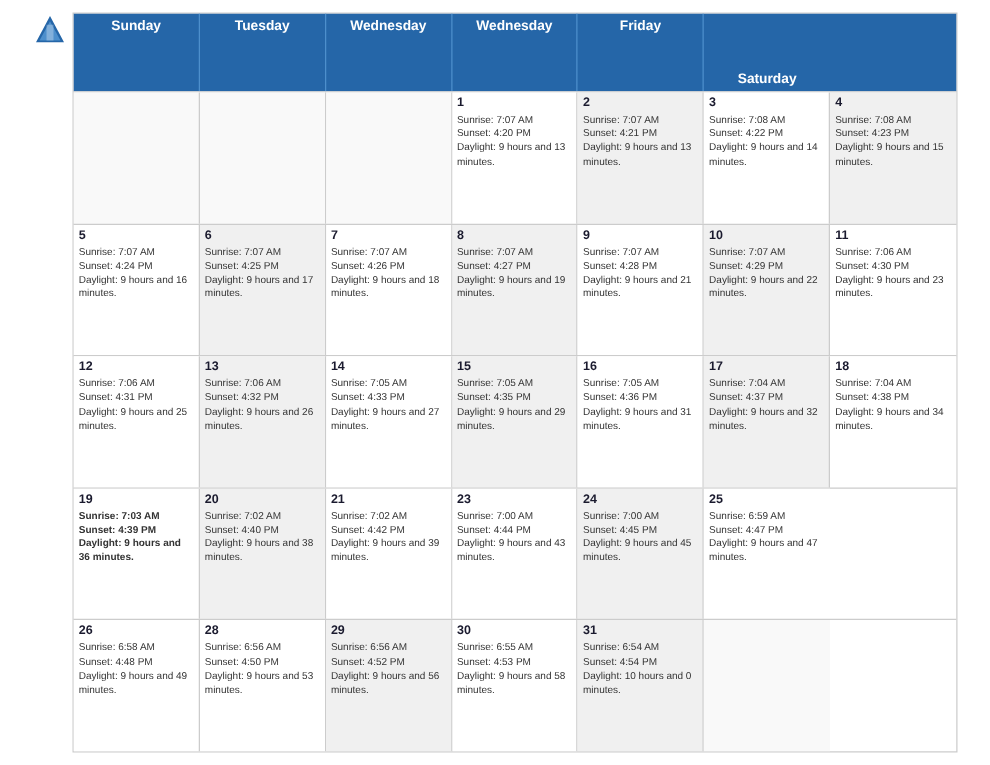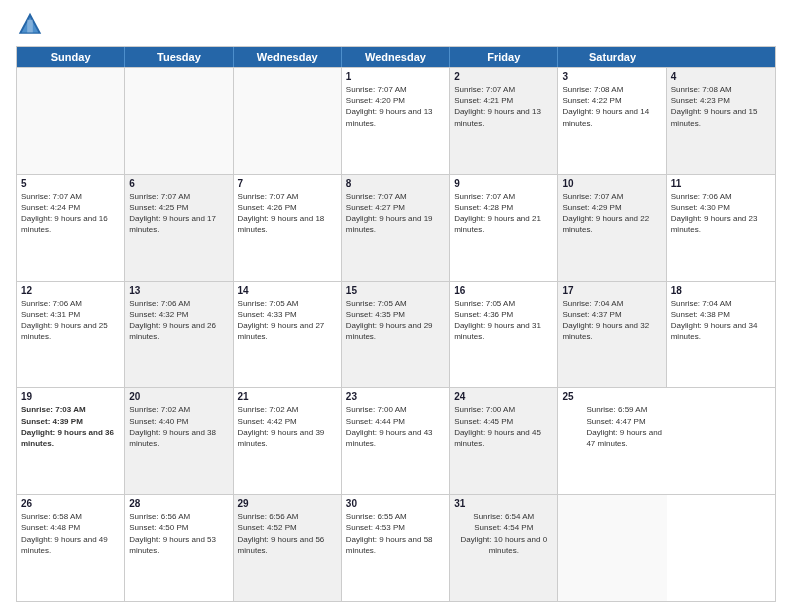--- a/index.html
+++ b/index.html
@@ -6,23 +6,23 @@
     body {
       font-family: Arial, sans-serif;
       background: #fff;
       width: 792px;
       height: 612px;
       overflow: hidden;
     }
     .page {
       width: 792px;
       height: 612px;
-      padding: 10px 16px;
-      display: flex;
-      flex-direction: column;
+      padding: 10px 26px;
+      display: flex;
+      flex-direction: row;
     }
     .header {
       display: flex;
       justify-content: space-between;
       align-items: flex-start;
       margin-bottom: 8px;
     }
     .logo {
       display: flex;
       align-items: center;
@@ -72,21 +72,21 @@
       background-color: #2566a8;
     }
     .cal-header-cell {
       color: #fff;
       font-size: 11px;
       font-weight: bold;
       padding: 4px 5px;
       text-align: center;
       border-right: 1px solid #4d8fcc;
     }
-    .cal-header-cell:last-child { border-right: none; }
+    .cal-header-cell:last-child { border-right: none; margin-top: 42px; }
     .cal-body {
       display: flex;
       flex-direction: column;
       flex: 1;
     }
     .cal-week {
       display: grid;
       grid-template-columns: repeat(7, 1fr);
       flex: 1;
       border-top: 1px solid #ccc;
@@ -290,21 +290,21 @@
 Daylight: 9 hours and 43 minutes.</div>
           </div>
           <div class="cal-cell shaded">
             <div class="day-num">24</div>
             <div class="day-info" style="white-space: pre-line;">Sunrise: 7:00 AM
 Sunset: 4:45 PM
 Daylight: 9 hours and 45 minutes.</div>
           </div>
           <div class="cal-cell">
             <div class="day-num">25</div>
-            <div class="day-info" style="white-space: pre-line; margin-left: 24px;">Sunrise: 6:59 AM
+            <div class="day-info" style="white-space: pre-line;">Sunrise: 6:59 AM
 Sunset: 4:47 PM
 Daylight: 9 hours and 47 minutes.</div>
           </div>
         </div>
         <div class="cal-week">
           <div class="cal-cell">
             <div class="day-num">26</div>
             <div class="day-info" style="white-space: pre-line;">Sunrise: 6:58 AM
 Sunset: 4:48 PM
 Daylight: 9 hours and 49 minutes.</div>
@@ -322,21 +322,21 @@
 Daylight: 9 hours and 56 minutes.</div>
           </div>
           <div class="cal-cell">
             <div class="day-num">30</div>
             <div class="day-info" style="white-space: pre-line;">Sunrise: 6:55 AM
 Sunset: 4:53 PM
 Daylight: 9 hours and 58 minutes.</div>
           </div>
           <div class="cal-cell shaded">
             <div class="day-num">31</div>
-            <div class="day-info" style="white-space: pre-line; text-align: center;">Sunrise: 6:54 AM
+            <div class="day-info" style="white-space: pre-line;">Sunrise: 6:54 AM
 Sunset: 4:54 PM
 Daylight: 10 hours and 0 minutes.</div>
           </div>
           <div class="cal-cell empty"></div>
         </div>
       </div>
   </div>
 </div>
 
 </body></html>

